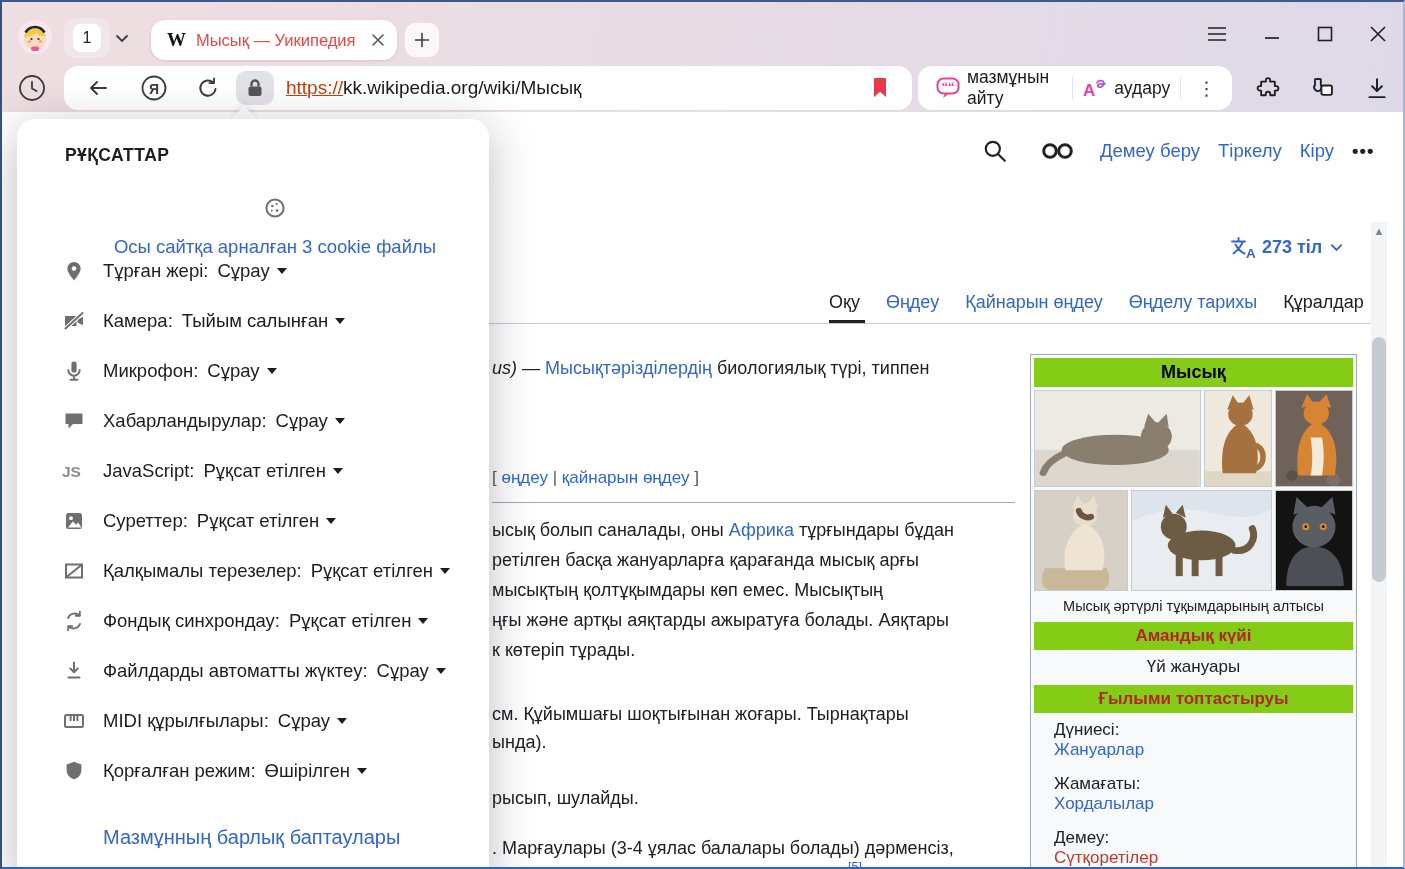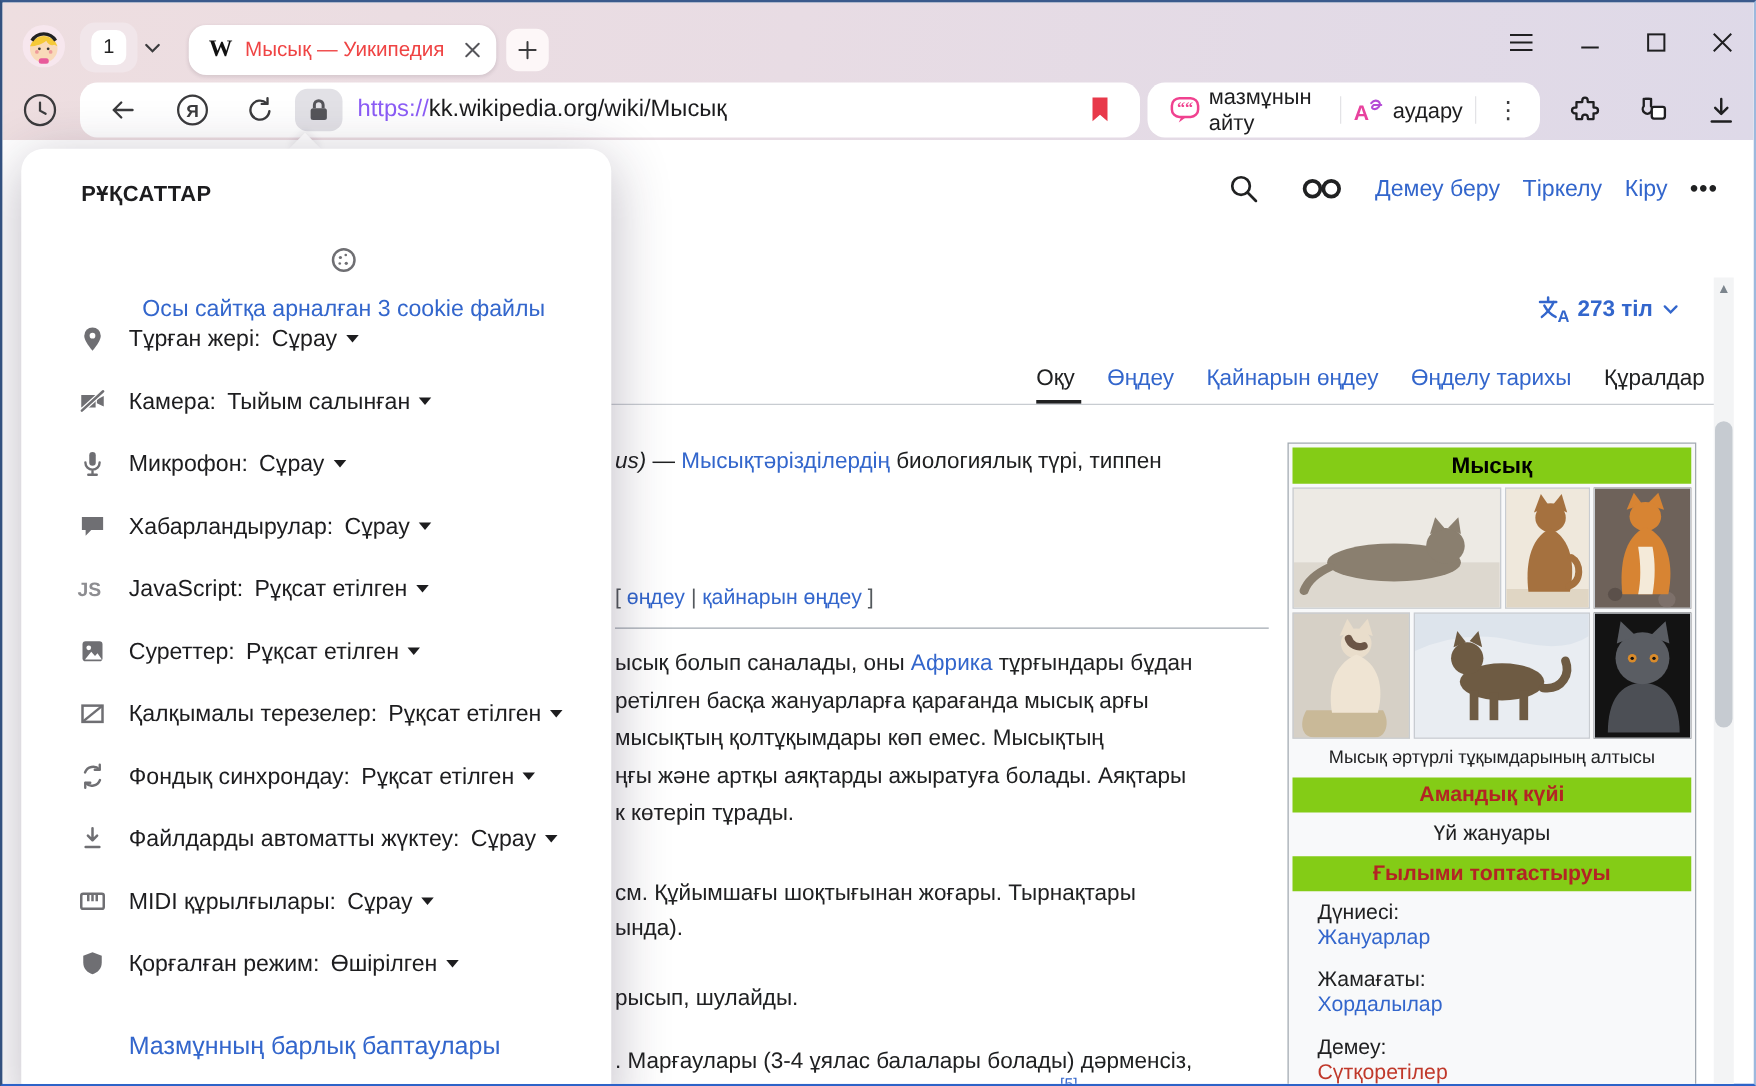--- a/index.html
+++ b/index.html
@@ -19,21 +19,21 @@
   .chrome-ic { display:inline-flex; align-items:center; justify-content:center; }
   #tab-counter { position:absolute; left:62px; top:16px; width:46px; height:40px; background:#f1e6ea; border-radius:12px; display:flex; align-items:center; justify-content:center; }
   #tab-counter .num { width:28px; height:28px; background:#fff; border-radius:8px; display:flex; align-items:center; justify-content:center; font-size:16px; color:#222; }
   #active-tab { left:149px; top:18px; width:246px; height:40px; padding:0 12px 0 16px; gap:10px; box-shadow:0 1px 3px rgba(60,40,60,.12); }
   #active-tab .fav { font-family:"Liberation Serif", serif; font-weight:bold; font-size:19px; color:#111; }
   #active-tab .ttl { font-size:16.5px; color:#ef4444; white-space:nowrap; flex:1; }
   #new-tab-btn { position:absolute; left:403px; top:21px; width:34px; height:34px; background:#fdf7f8; border-radius:10px; display:flex; align-items:center; justify-content:center; }
   #addr-bar { left:62px; top:64px; width:848px; height:44px; padding:0 14px; gap:0; }
   #lock-badge { background:#e2e1e6; border-radius:10px; width:38px; height:34px; display:flex; align-items:center; justify-content:center; margin-left:16px; }
   .url { font-size:19px; margin-left:12px; white-space:nowrap; }
-  .url .scheme { color:#8b5cf6; }
+  .url .scheme { color:#c2410c;text-decoration:underline; }
   .url .rest { color:#1b1b1d; }
   #tools-pill { left:916px; top:64px; width:314px; height:44px; padding:0 10px; font-size:17.5px; color:#1d1d1f; }
   .vdiv { width:1px; height:22px; background:#e3e3e6; margin:0 10px; }
   .win-ctl { position:absolute; top:20px; width:24px; height:24px; display:flex; align-items:center; justify-content:center; }
   
   #page { position:absolute; left:0; top:110px; width:1385px; height:757px; background:#fff; }
   .wlink { color:#3366cc; text-decoration:none; }
   .redlink { color:#c0392b; }
   #wiki-header { position:absolute; left:980px; top:26px; display:flex; align-items:center; gap:18px; font-size:18.5px; }
   #lang-row { position:absolute; left:1228px; top:124px; display:flex; align-items:center; gap:7px; }

